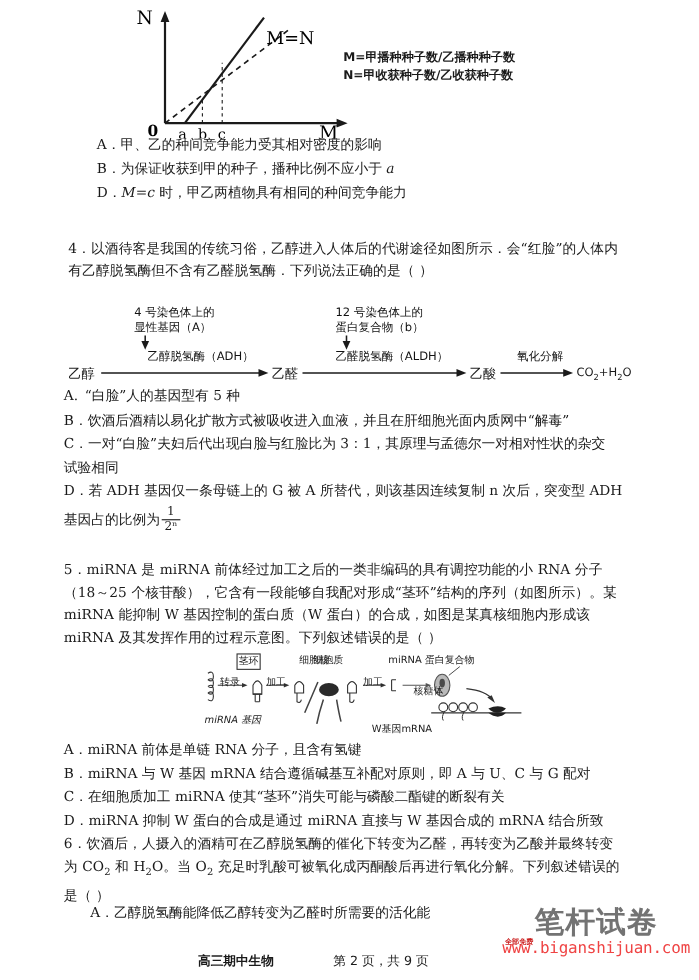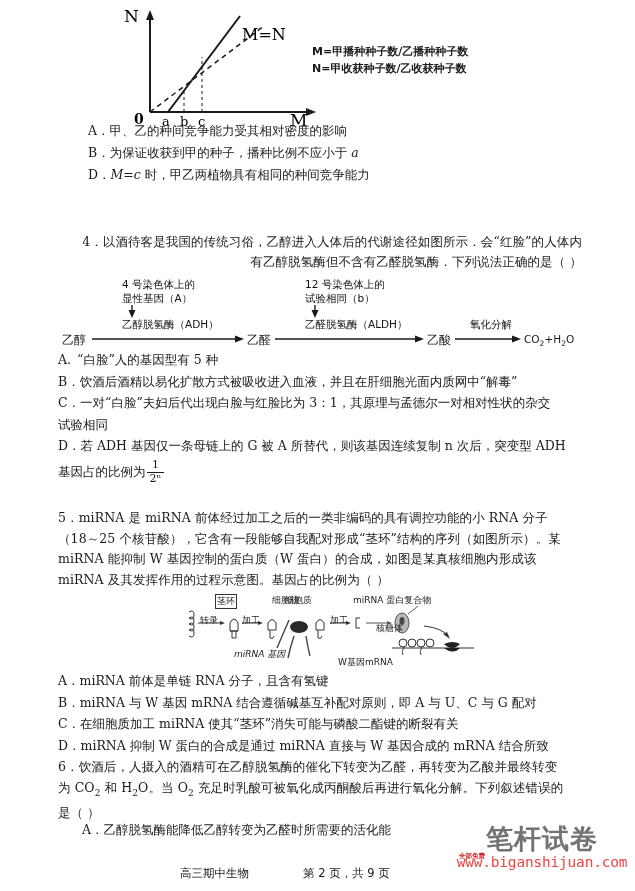--- a/index.html
+++ b/index.html
@@ -61,23 +61,22 @@
     width: 500px;
   }
   .q3-options .opt { line-height: 22px; }
   .olet { display: inline-block; min-width: 19px; }
   .ital { font-style: italic; }
 
   
   .q4 {
     position: absolute;
     left: 62px;
-    top: 232px;
+    top: 216px;
     width: 520px;
-    text-align: right;
   }
 
   
   .pathway {
     position: absolute;
     left: 62px;
     top: 277px;
     width: 520px;
     height: 68px;
   }
@@ -134,21 +133,21 @@
     position: absolute;
     font-size: 9px;
     font-family: "DejaVu Sans", "Liberation Sans", sans-serif;
     white-space: nowrap;
     color: #1a1a1a;
   }
   .mf-boxed {
     border: 1px solid #333;
     padding: 0 1px;
   }
-  .mf-ital { font-style: italic; margin-left: 48px; }
+  .mf-ital { font-style: italic; }
 
   .q5-options {
     position: absolute;
     left: 58px;
     top: 670px;
     width: 528px;
   }
   .q5-options .opt { line-height: 21.5px; }
 
   
@@ -207,20 +206,21 @@
     left: 0;
     top: 866px;
     width: 635px;
     font-size: 11.5px;
     font-family: "DejaVu Sans", "Liberation Sans", sans-serif;
   }
   .footer .f-left {
     position: absolute;
     left: 180px;
     white-space: nowrap;
+    font-weight: bold;
   }
   .footer .f-right {
     position: absolute;
     left: 303px;
     white-space: nowrap;
   }
 </style>
 </head>
 <body>
 
@@ -272,23 +272,23 @@
   <div class="q4">
     <div class="qline">4．以酒待客是我国的传统习俗，乙醇进入人体后的代谢途径如图所示．会“红脸”的人体内</div>
     <div class="qline">有乙醇脱氢酶但不含有乙醛脱氢酶．下列说法正确的是（  ）</div>
   </div>
 
   <div class="pathway">
     <div class="pw-label" style="left:60px; top:0px;">4 号染色体上的</div>
     <div class="pw-label" style="left:60px; top:14px;">显性基因（A）</div>
 
     <div class="pw-label" style="left:243px; top:0px;">12 号染色体上的</div>
-    <div class="pw-label" style="left:243px; top:14px;">试验相同（b）</div>
-
-    <div class="pw-label" style="left:60px; top:40px;">乙醇脱氢酶（ADH）</div>
+    <div class="pw-label" style="left:243px; top:14px;">蛋白复合物（b）</div>
+
+    <div class="pw-label" style="left:72px; top:40px;">乙醇脱氢酶（ADH）</div>
     <div class="pw-label" style="left:243px; top:40px;">乙醛脱氢酶（ALDH）</div>
     <div class="pw-label" style="left:408px; top:40px;">氧化分解</div>
 
     <div class="pw-chem" style="left:0px; top:55px;">乙醇</div>
     <div class="pw-chem" style="left:185px; top:55px;">乙醛</div>
     <div class="pw-chem" style="left:365px; top:55px;">乙酸</div>
     <div class="pw-chem" style="left:462px; top:56px; font-size:10.5px;"><span>CO</span><sub>2</sub><span>+H</span><sub>2</sub><span>O</span></div>
 
     <svg style="position:absolute; left:0; top:0;" width="520" height="68">
 
@@ -324,21 +324,21 @@
     </div>
     <div class="opt" style="line-height:30px;">
       <span>基因占的比例为</span><span class="frac"><span class="num">1</span><span class="den">2ⁿ</span></span>
     </div>
   </div>
 
   <div class="q5">
     <div class="qline">5．miRNA 是 miRNA 前体经过加工之后的一类非编码的具有调控功能的小 RNA 分子</div>
     <div class="qline">（18～25 个核苷酸），它含有一段能够自我配对形成“茎环”结构的序列（如图所示）。某</div>
     <div class="qline">miRNA 能抑制 W 基因控制的蛋白质（W 蛋白）的合成，如图是某真核细胞内形成该</div>
-    <div class="qline">miRNA 及其发挥作用的过程示意图。基因占的比例为（     ）</div>
+    <div class="qline">miRNA 及其发挥作用的过程示意图。下列叙述错误的是（     ）</div>
   </div>
 
   <div class="mirna-fig">
     <svg style="position:absolute; left:0; top:0;" width="292" height="74">
 
       <path d="M3,16 q5,-3 5,3 q0,6 -5,3 M3,22 q5,-3 5,3 q0,6 -5,3 M3,28 q5,-3 5,3 q0,6 -5,3 M3,34 q5,-3 5,3 q0,6 -5,3" stroke="#333" fill="none" stroke-width="1"></path>
 
       <line x1="12" y1="27" x2="36" y2="27" stroke="#333" stroke-width="1"></line>
       <polygon points="39,27 34,25 34,29" fill="#333"></polygon>
 

